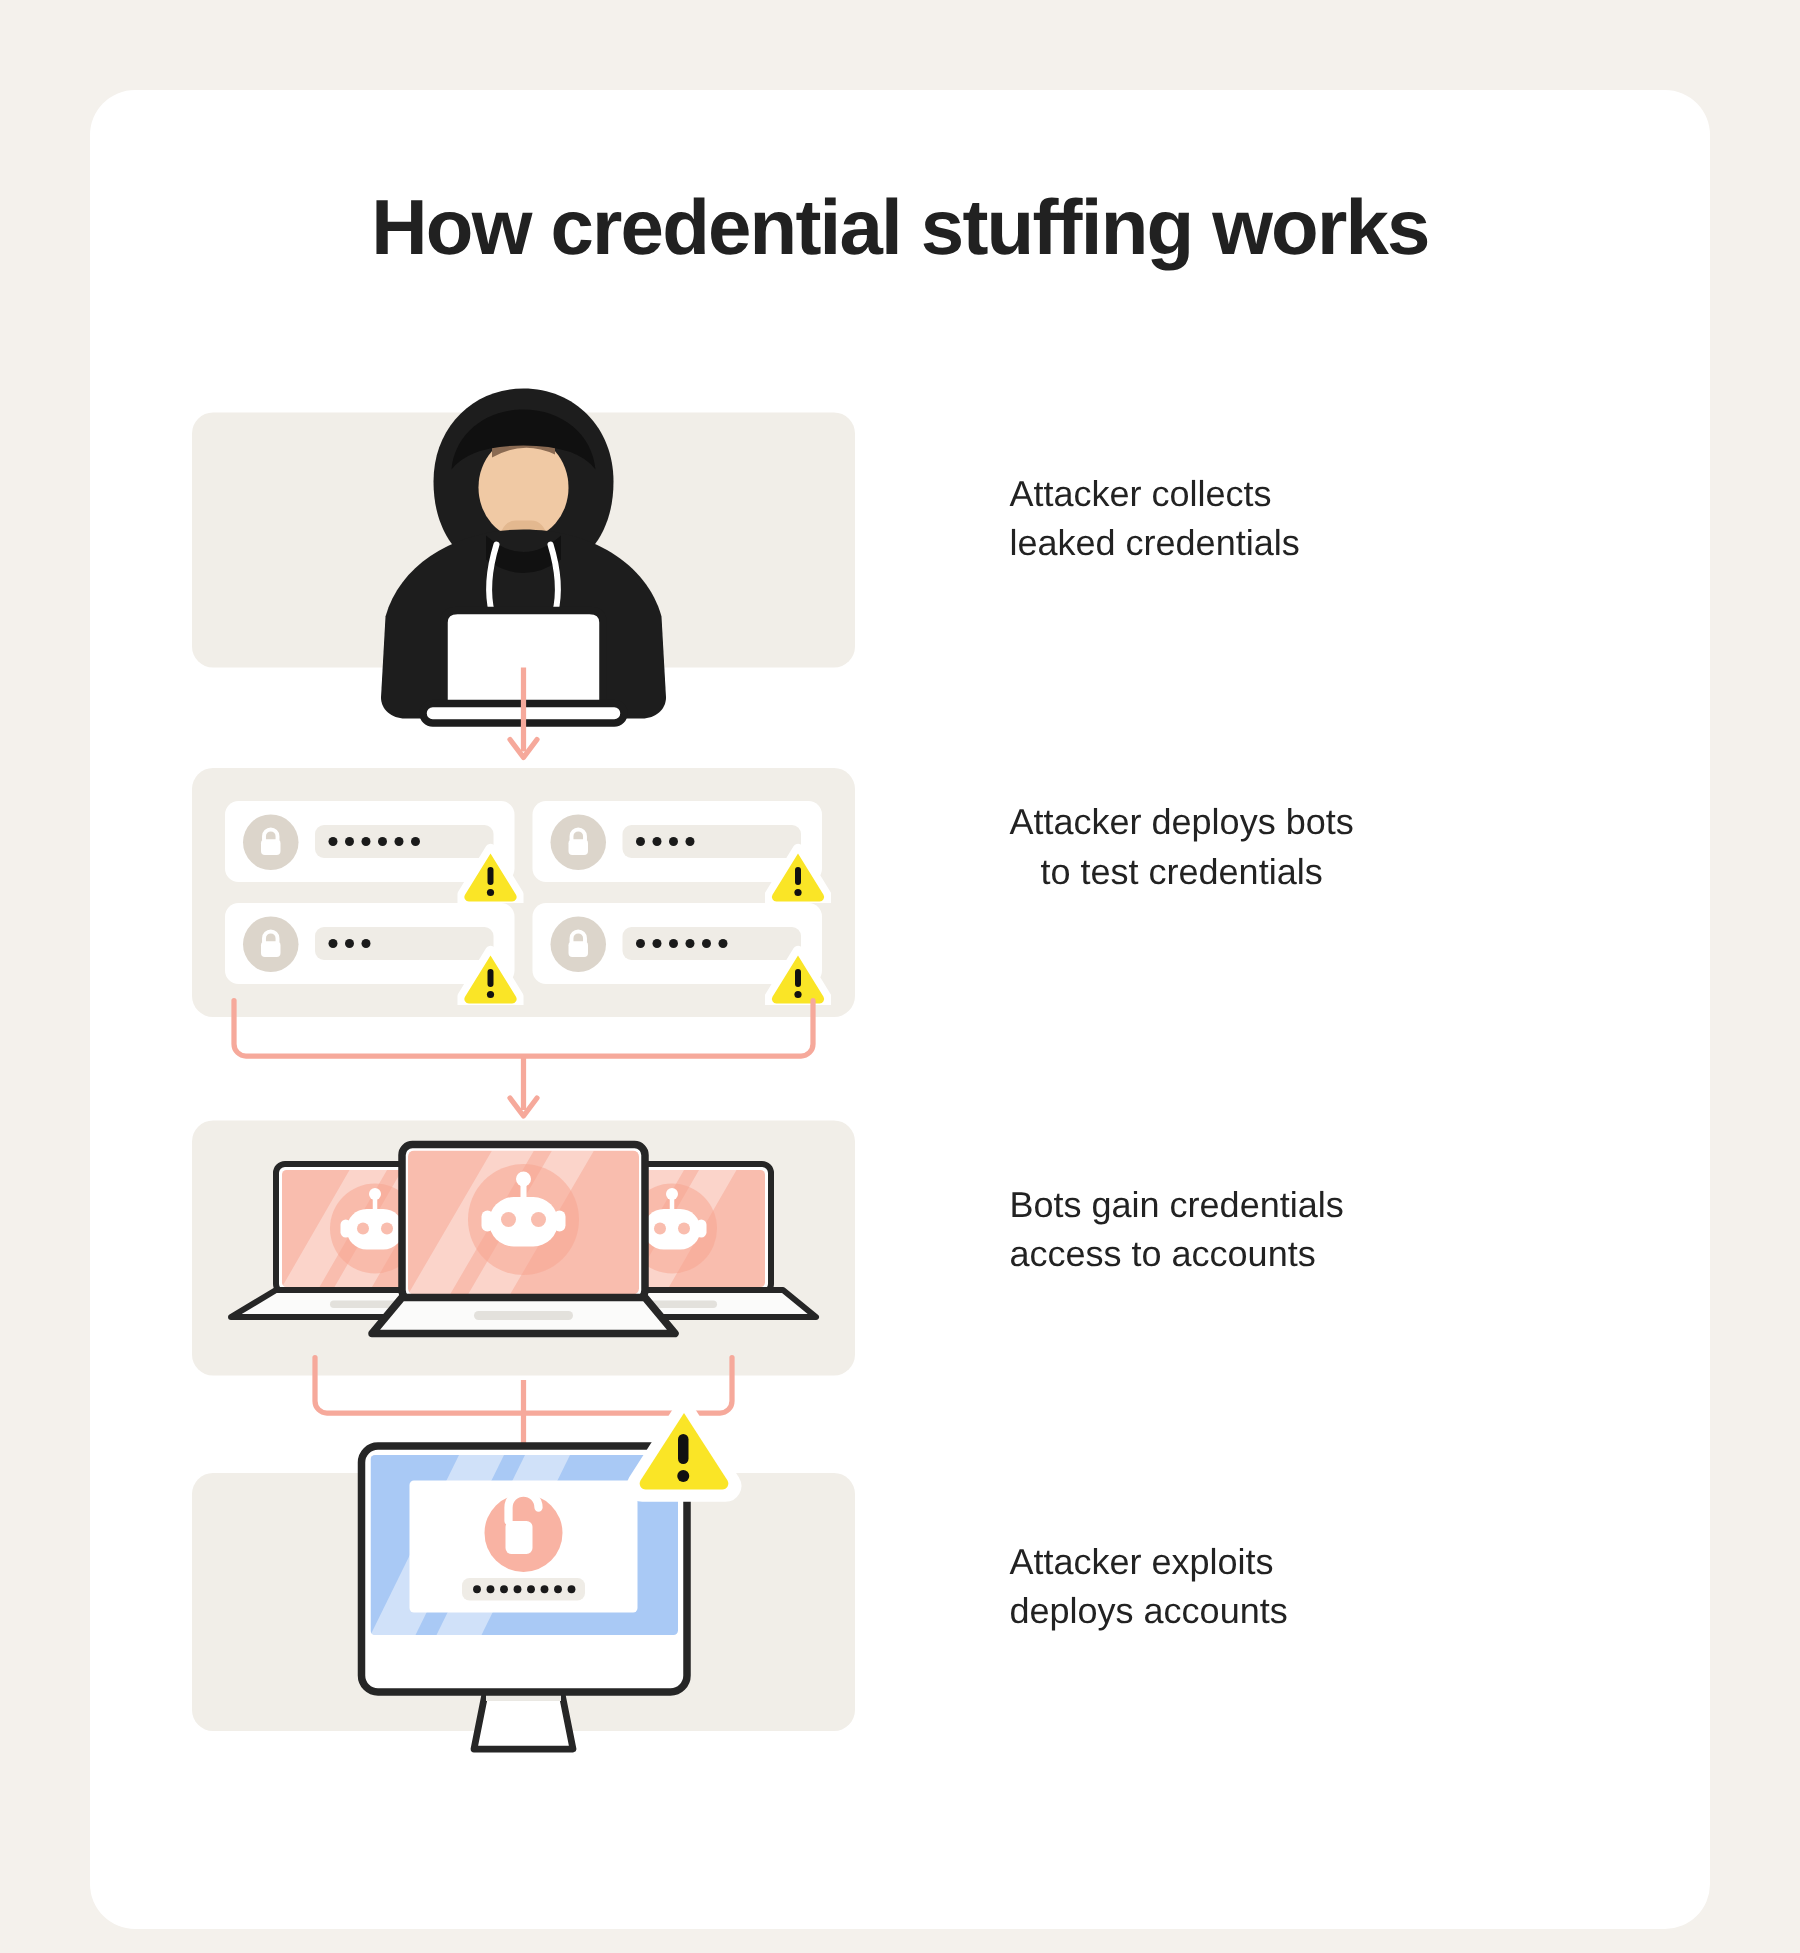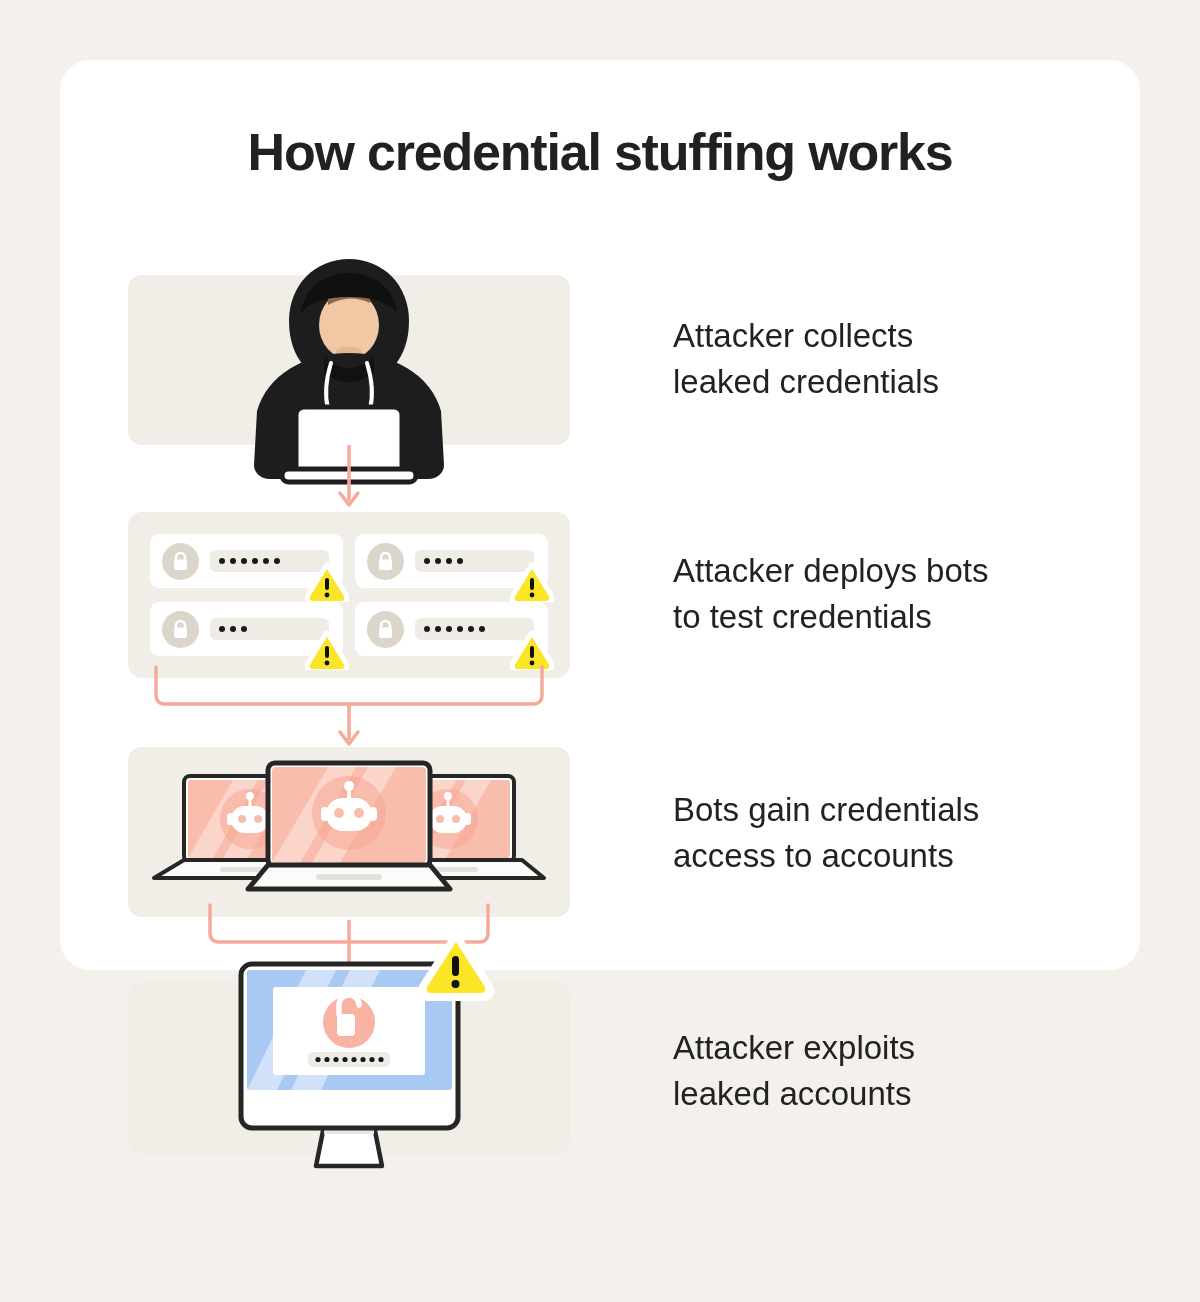--- a/index.html
+++ b/index.html
@@ -6,21 +6,21 @@
   body{
     width:1200px;height:1302px;
     background:#F4F1EC;
     font-family:"Liberation Sans", sans-serif;
     -webkit-font-smoothing:antialiased;
   }
   .page{position:relative;width:1200px;height:1302px;overflow:hidden;}
 
   .card{
     position:absolute;left:60px;top:60px;
-    width:1080px;height:910px;
+    width:1080px;height:1226px;
     background:#FFFFFF;border-radius:30px;
   }
 
   .title{
     position:absolute;left:0;top:62px;width:1080px;
     text-align:center;
     font-size:52px;font-weight:bold;letter-spacing:-1.2px;
     color:#212121;
     font-family:"Liberation Sans", sans-serif;
   }
@@ -28,21 +28,21 @@
   
   .step{position:absolute;left:68px;width:1012px;}
   .panel{
     position:absolute;left:0;top:0;
     width:442px;height:var(--ph);
     background:#F1EEE8;border-radius:14px;
   }
   .art{position:absolute;left:0;top:0;width:442px;height:var(--ph);}
   .label{
     position:absolute;left:545px;
-    font-size:33px;line-height:1.38;color:#222222;
+    font-size:24px;line-height:1.38;color:#222222;
     white-space:pre-line;
     font-family:"Liberation Sans", sans-serif;
   }
 
   
   .conn{position:absolute;left:68px;width:1012px;pointer-events:none;}
   .conn svg{display:block;overflow:visible;}
 
   
   .hacker{position:absolute;left:0;top:-40px;width:442px;height:260px;}
@@ -218,21 +218,21 @@
           <svg class="warn" viewBox="0 0 44 40">
             <path d="M22 4 L41 35 a4 4 0 0 1 -3.5 6 L6.5 41 A4 4 0 0 1 3 35 Z" fill="#FFFFFF" stroke="#FFFFFF" stroke-width="7" stroke-linejoin="round"></path>
             <path d="M22 7 L39 34.5 a3 3 0 0 1 -2.6 4.5 L7.6 39 A3 3 0 0 1 5 34.5 Z" fill="#FAE526"></path>
             <rect x="20" y="16" width="4" height="12" rx="2" fill="#111"></rect>
             <circle cx="22" cy="33" r="2.4" fill="#111"></circle>
           </svg>
         </div>
 
       </div>
 
-      <div class="label" style="top:36px;">Attacker deploys bots
+      <div class="label" style="top:20px;text-align:center;">Attacker deploys bots
 to test credentials</div>
     </div>
 
     <div class="conn" style="top:592px;">
       <svg width="1012" height="105" viewBox="0 0 1012 105">
         <path d="M28 15 L28 44 a8 8 0 0 0 8 8 L406 52 a8 8 0 0 0 8 -8 L414 15" stroke="#F6A99B" stroke-width="3.5" fill="none" stroke-linecap="round"></path>
         <path d="M221 52 L221 88" stroke="#F6A99B" stroke-width="3.5" fill="none"></path>
         <path d="M212 80 L221 92 L230 80" stroke="#F6A99B" stroke-width="3.5" fill="none" stroke-linecap="round" stroke-linejoin="round"></path>
       </svg>
     </div>
@@ -372,17 +372,17 @@
 
           <g>
             <path d="M328 8 L360 58 a5 5 0 0 1 -4.3 7.6 L300.3 65.6 A5 5 0 0 1 296 58 Z" fill="#FFFFFF" stroke="#FFFFFF" stroke-width="11" stroke-linejoin="round"></path>
             <path d="M328 12 L357 57 a4 4 0 0 1 -3.4 6 L302.4 63 A4 4 0 0 1 299 57 Z" fill="#FAE526"></path>
             <rect x="324" y="26" width="7" height="20" rx="3.5" fill="#111"></rect>
             <circle cx="327.5" cy="54" r="4" fill="#111"></circle>
           </g>
         </svg>
       </div>
       <div class="label" style="top:43px;">Attacker exploits
-leaked accounts</div>
+deploys accounts</div>
     </div>
 
   </div>
 </div>
 
 </body></html>

